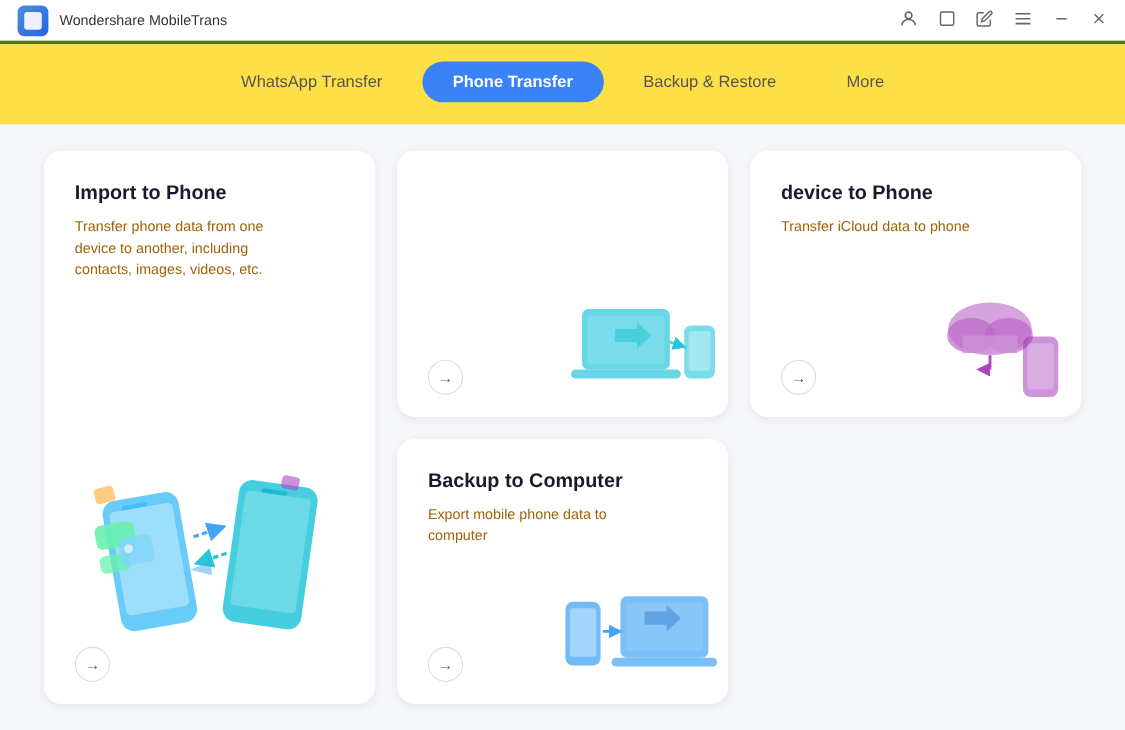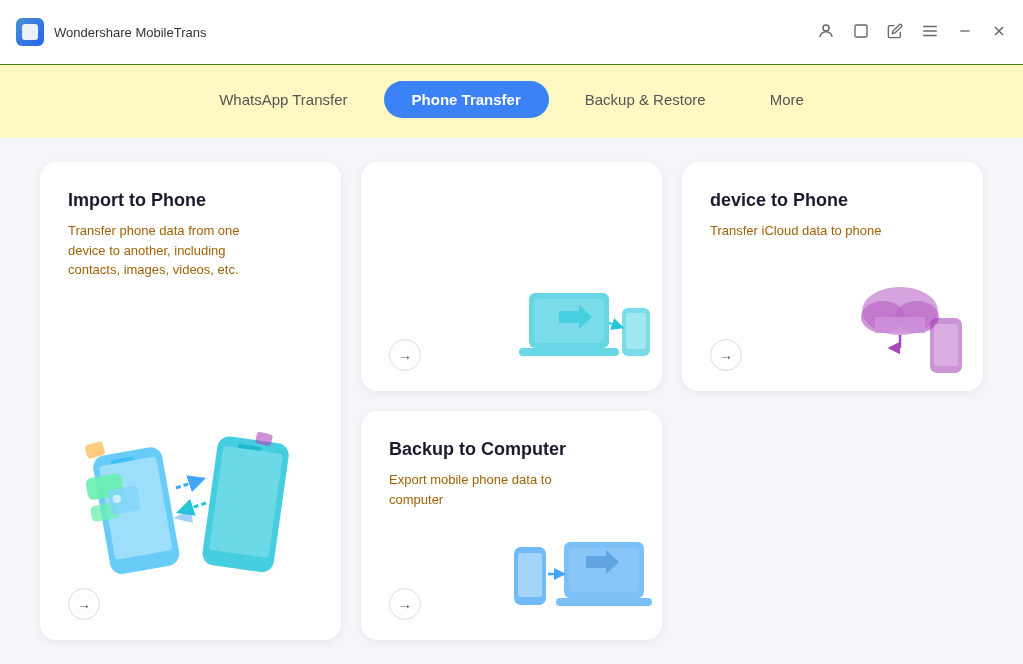--- a/index.html
+++ b/index.html
@@ -9,25 +9,25 @@
       width: 1023px;
       height: 664px;
       overflow: hidden;
       display: flex;
       flex-direction: column;
     }
 
     
     .titlebar {
       background: #ffffff;
-      height: 65px;
+      height: 40px;
       display: flex;
       align-items: center;
       padding: 0 16px;
-      border-bottom: 1px solid #4d7c0f;
+      border-bottom: 3px solid #4d7c0f;
       flex-shrink: 0;
     }
     .titlebar-logo {
       width: 28px;
       height: 28px;
       border-radius: 6px;
       background: linear-gradient(135deg, #4a90d9 0%, #2563eb 100%);
       display: flex;
       align-items: center;
       justify-content: center;
@@ -55,21 +55,21 @@
     .titlebar-icon {
       color: #666;
       font-size: 16px;
       cursor: pointer;
       line-height: 1;
     }
     .titlebar-close { color: #666; }
 
     
     .navbar {
-      background: #fef9c3;
+      background: #fde047;
       padding: 16px 0 20px 0;
       display: flex;
       justify-content: center;
       align-items: flex-start;
       gap: 8px;
       flex-shrink: 0;
     }
     .nav-tab {
       padding: 10px 28px;
       border-radius: 50px;

